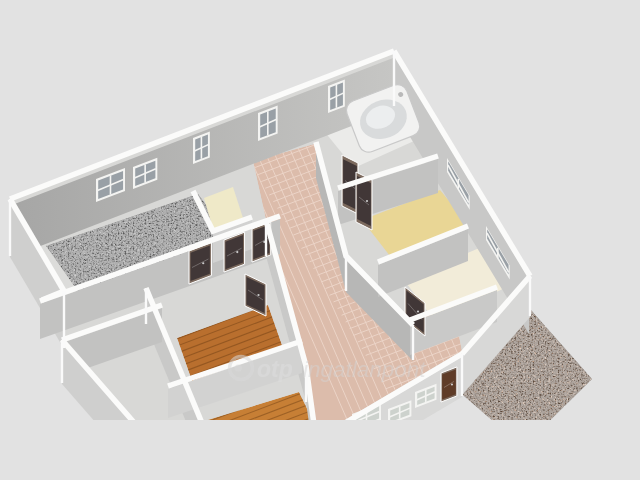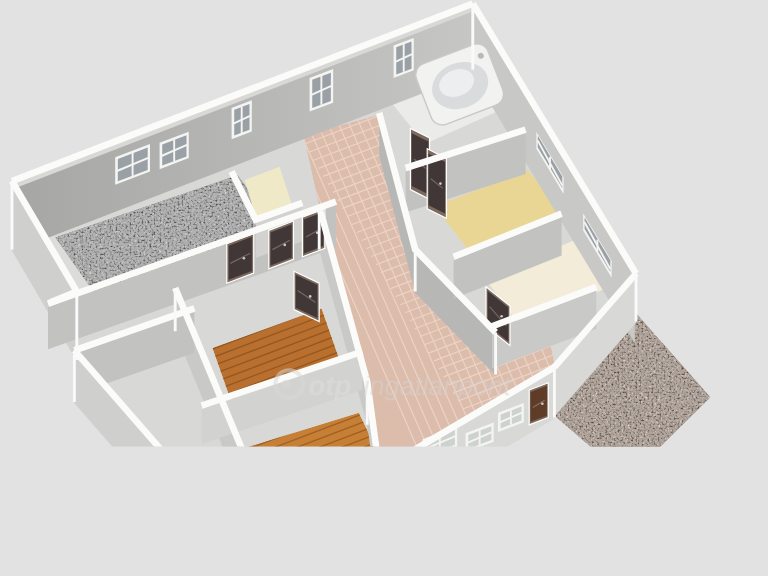--- a/index.html
+++ b/index.html
@@ -1,16 +1,16 @@
 <!DOCTYPE html>
 <html><head>
 <meta charset="utf-8">
 <style>
   html,body{margin:0;padding:0;background:#e2e2e2;}
-  .stage{width:640px;height:372px;overflow:hidden;position:relative;font-family:"Liberation Sans",sans-serif;}
+  .stage{width:640px;height:372px;overflow:hidden;position:relative;font-family:"Liberation Sans",sans-serif;margin-top:48px;}
   svg{display:block;}
   text{font-family:"Liberation Sans",sans-serif;}
 </style>
 </head>
 <body>
 
 <div class="stage">
 <svg id="scene" width="640" height="480" viewBox="0 0 640 480">
   <defs>
     <linearGradient id="gradFacade" x1="0" y1="0" x2="1" y2="0">

